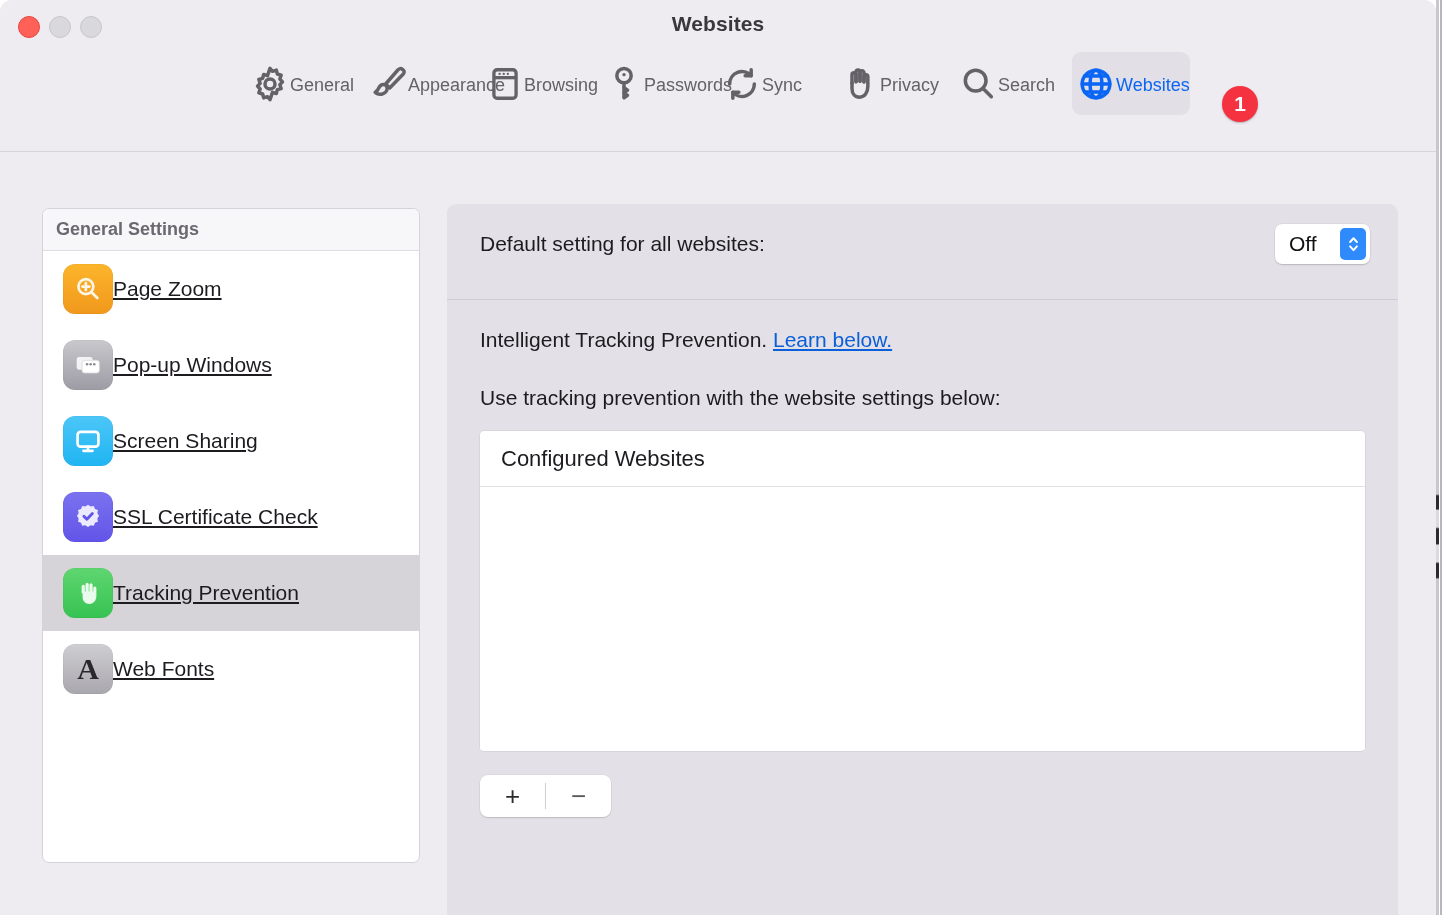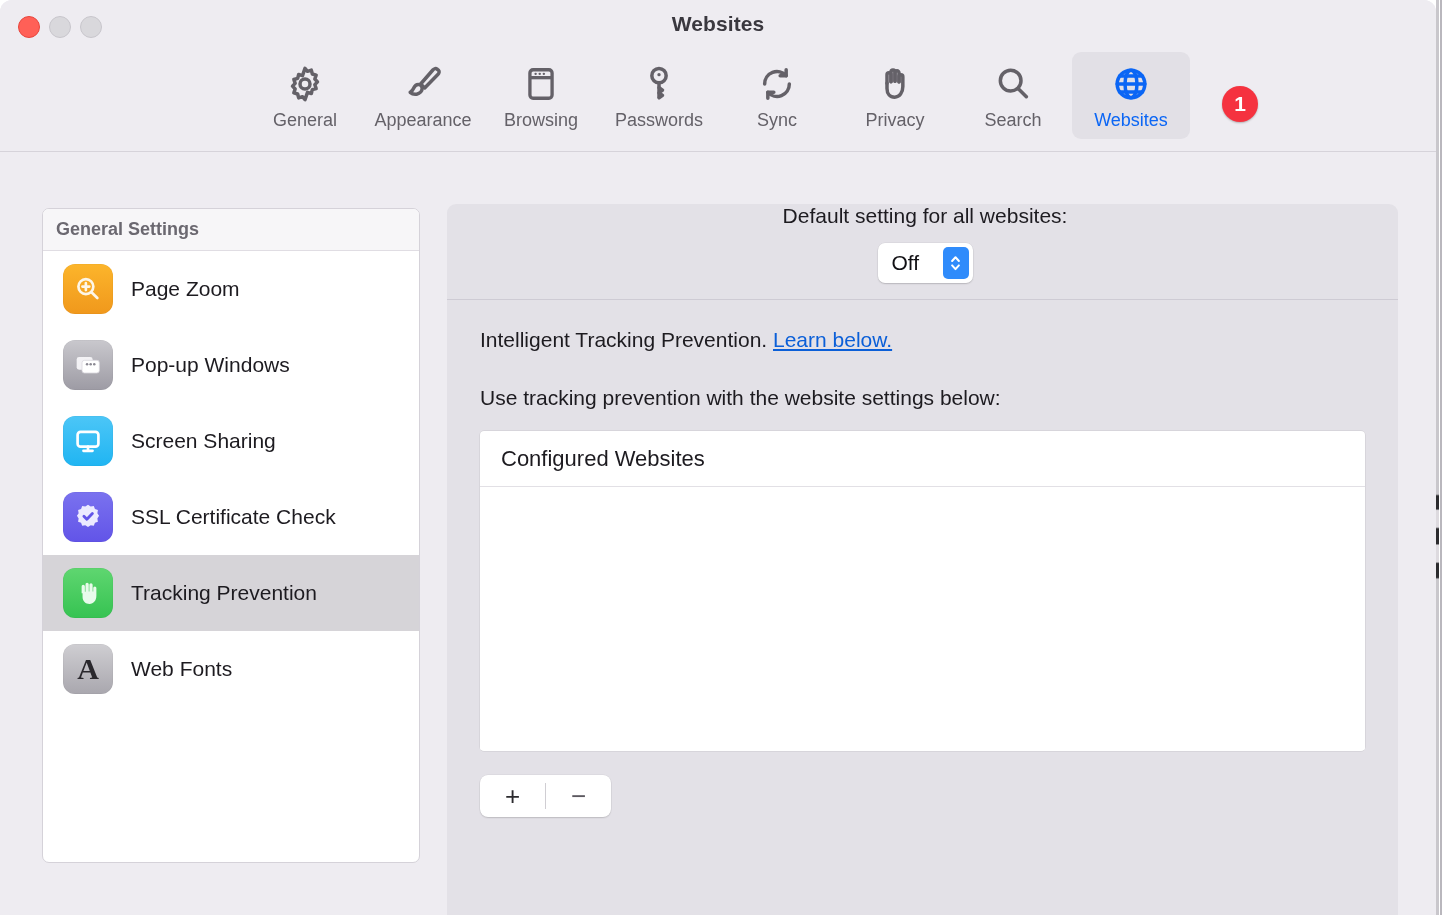--- a/index.html
+++ b/index.html
@@ -68,21 +68,21 @@
 
   .toolbar {
     position: absolute; left: 0; right: 0; top: 52px;
     display: flex; justify-content: center; align-items: flex-start;
     gap: 0px;
   }
   .tb-item {
     width: 118px;
     padding: 9px 4px 8px 4px;
     border-radius: 9px;
-    display: flex; flex-direction: column; align-items: center;
+    display: flex; flex-direction: row; align-items: center;
     cursor: default;
   }
   .tb-item .glyph { height: 46px; display:flex; align-items:center; justify-content:center; }
   .tb-item .label {
     margin-top: 3px;
     font-size: 18px; color: #646168;
   }
   .tb-item.selected { background: #e2e0e6; }
   .tb-item.selected .label { color: #0b66f5; }
   .tb-svg { stroke: #646168; fill: none; stroke-width: 2.1; }
@@ -131,22 +131,22 @@
   }
   .side-item.active { background: #d6d4d8; }
   .side-item .icon {
     width: 50px; height: 50px;
     border-radius: 12px;
     flex: 0 0 auto;
     display:flex; align-items:center; justify-content:center;
     box-shadow: inset 0 0 0 0.5px rgba(0,0,0,0.06);
   }
   .side-item .side-label {
-    margin-left: 18px;
-    font-size: 21px; color: #1d1b20;
+    margin-left: 0;
+    font-size: 21px; color: #1d1b20; text-decoration: underline;
   }
 
   .ic-zoom    { background: linear-gradient(180deg,#fcb52b 0%, #f0981c 100%); }
   .ic-popup   { background: linear-gradient(180deg,#c9c8cd 0%, #9d9ba4 100%); }
   .ic-reader  { background: linear-gradient(180deg,#56555a 0%, #2c2b30 100%); }
   .ic-screen  { background: linear-gradient(180deg,#4cc6f7 0%, #20b5f2 100%); }
   .ic-ssl     { background: linear-gradient(180deg,#7a72ef 0%, #6254e8 100%); }
   .ic-track   { background: linear-gradient(180deg,#5fd670 0%, #36c352 100%); }
   .ic-agent   { background: linear-gradient(180deg,#3a97f5 0%, #0a73ee 100%); }
   .ic-fonts   { background: linear-gradient(180deg,#cfced2 0%, #a9a7ae 100%);
@@ -160,21 +160,20 @@
     background: #e3e1e7;
     border-radius: 9px;
     overflow: hidden;
   }
   .pane-row {
     height: 96px;
     display: flex; align-items: center;
     padding: 0 28px 16px 33px;
     border-bottom: 1px solid #cecbd4;
     justify-content: space-between;
-    flex-direction: column;
   }
   .pane-row .lbl { font-size: 21px; color: #1d1b20; }
 
   .popup-btn {
     display: flex; align-items: center;
     background: #ffffff;
     border-radius: 7px;
     height: 40px;
     padding: 0 4px 0 14px;
     box-shadow: 0 1px 1.5px rgba(0,0,0,0.16), 0 0 0 0.5px rgba(0,0,0,0.06);

